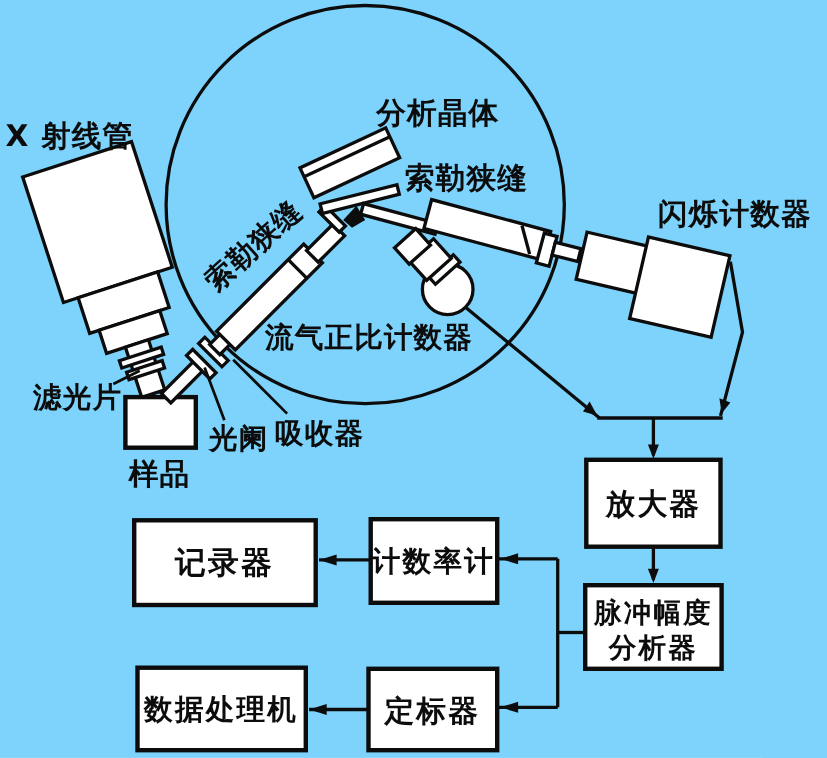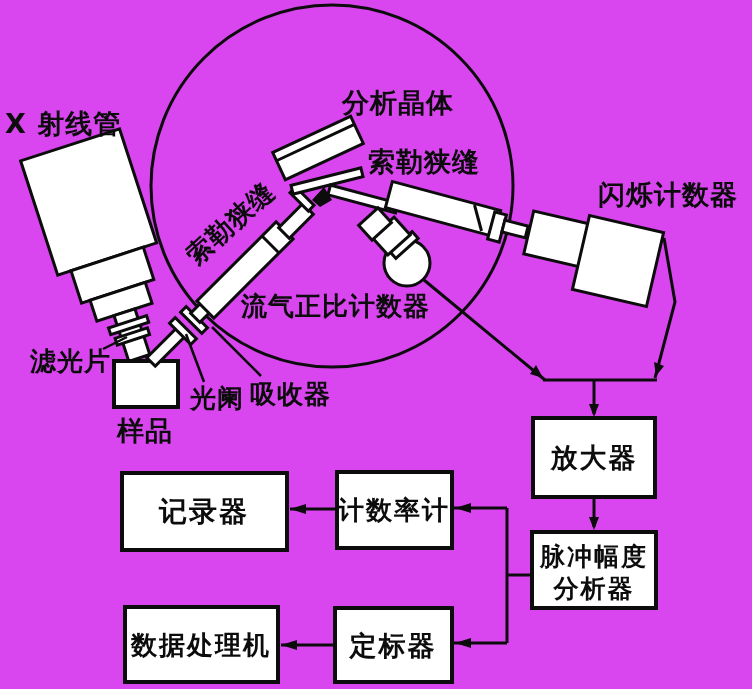--- a/index.html
+++ b/index.html
@@ -1,16 +1,16 @@
 <!DOCTYPE html>
 <html><head>
 <meta charset="utf-8">
 <style>
   html,body{margin:0;padding:0;background:#ffffff;}
-  .stage{position:relative;width:752px;height:689px;background:#d946ef;overflow:hidden;}
+  .stage{position:relative;width:752px;height:689px;background:#7dd3fc;overflow:hidden;}
   svg{display:block;}
   .lbl{font-family:"DejaVu Sans","Liberation Sans",sans-serif;font-weight:bold;fill:#0c0c0c;letter-spacing:1px;}
   .boxlbl{font-family:"DejaVu Sans","Liberation Sans",sans-serif;font-weight:bold;fill:#0c0c0c;letter-spacing:2px;text-anchor:middle;}
   .ln{stroke:#0c0c0c;stroke-width:3;fill:none;}
   .shape{stroke:#0c0c0c;stroke-width:3;fill:#ffffff;}
   .boxr{stroke:#0c0c0c;stroke-width:4;fill:#ffffff;}
   .solid{fill:#0c0c0c;stroke:none;}
 </style>
 </head>
 <body>

